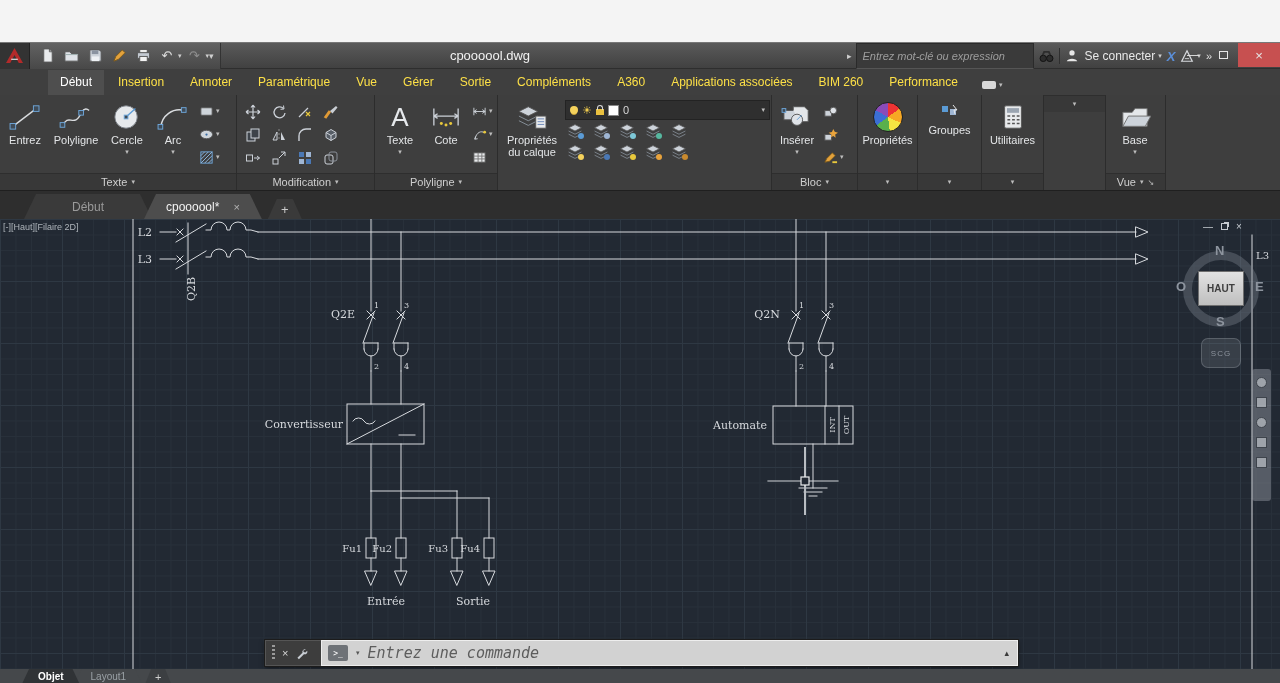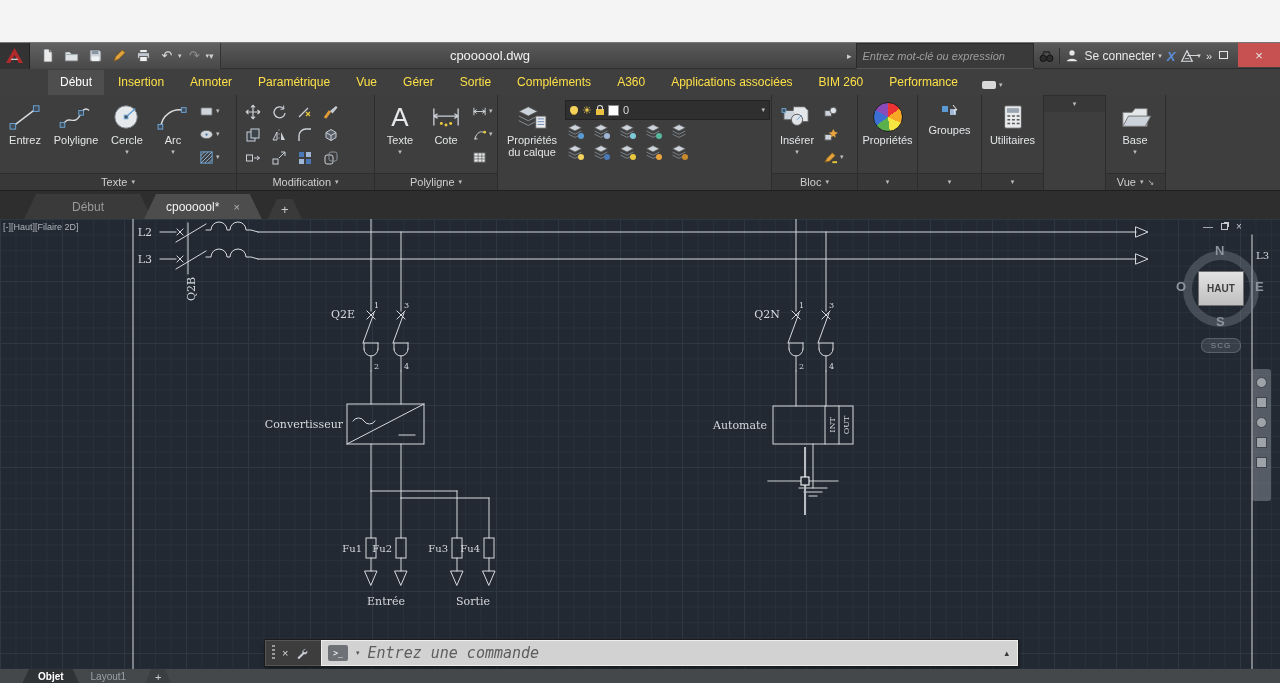--- a/index.html
+++ b/index.html
@@ -78,21 +78,21 @@
     background-size:62px 62px,62px 62px,15.5px 15.5px,15.5px 15.5px;
     overflow:hidden; }
   .vp-label { position:absolute; left:3px; top:3px; color:#aeb4ba; font-size:9px; }
   .vp-controls { position:absolute; left:1203px; top:2px; display:flex; gap:8px; align-items:center; color:#c6cad0; font-size:10px; }
   .vp-controls .rsq { width:7px; height:7px; border:1px solid #c6cad0; box-shadow:2px -2px 0 -1px #c6cad0; }
   .schem { position:absolute; inset:0; }
 
   .viewcube-ring { position:absolute; left:1183px; top:32px; width:76px; height:76px; border:9px solid rgba(125,133,144,.38); border-radius:50%; }
   .vc-letter { position:absolute; color:#8d949e; font-size:13px; font-weight:bold; }
   .vc-face { position:absolute; left:1198px; top:52px; width:46px; height:35px; background:linear-gradient(#e2e2e2,#bfbfbf); border:1px solid #6f6f6f; color:#3f3f3f; font-size:10px; font-weight:bold; display:flex; align-items:center; justify-content:center; }
-  .scg { position:absolute; left:1201px; top:119px; width:40px; height:15px; border-radius:7px; background:rgba(190,196,205,.14); border:1px solid rgba(190,196,205,.25); color:#8d949e; font-size:8px; display:flex; align-items:center; justify-content:center; letter-spacing:1px; }
+  .scg { position:absolute; left:1201px; top:119px; width:40px; height:30px; border-radius:7px; background:rgba(190,196,205,.14); border:1px solid rgba(190,196,205,.25); color:#8d949e; font-size:8px; display:flex; align-items:center; justify-content:center; letter-spacing:1px; }
   .navbar { position:absolute; left:1252px; top:150px; width:19px; height:132px; background:rgba(150,156,165,.45); border-radius:3px; display:flex; flex-direction:column; align-items:center; gap:9px; padding-top:8px; }
   .navbar .nicon { width:11px; height:11px; border:1px solid #3e444c; background:rgba(230,233,238,.5); }
   .navbar .nicon.round { border-radius:50%; }
 
   
   .cmdbar { position:absolute; left:265px; top:421px; width:753px; height:26px; display:flex; box-shadow:0 0 0 1px #1c1c1c, 0 2px 5px rgba(0,0,0,.5); }
   .cmd-grip { width:56px; background:#3d3d3d; display:flex; align-items:center; gap:7px; padding-left:6px; border:1px solid #555; border-right:none; }
   .grip-dots { width:3px; height:16px; background-image:repeating-linear-gradient(#9a9a9a 0 2px, transparent 2px 4px); }
   .cmd-grip .gx { color:#d8d8d8; font-size:11px; }
   .cmd-input-wrap { flex:1; background:#d2d2d2; display:flex; align-items:center; padding:0 6px; gap:8px; border:1px solid #eee; }

